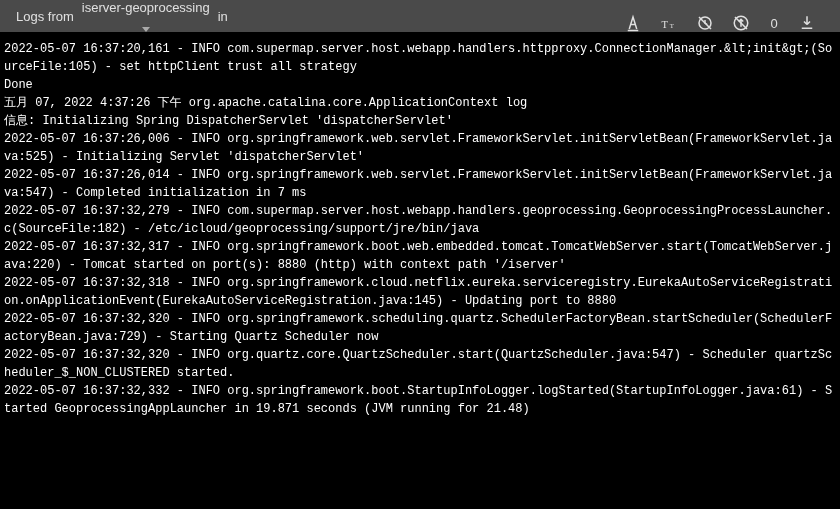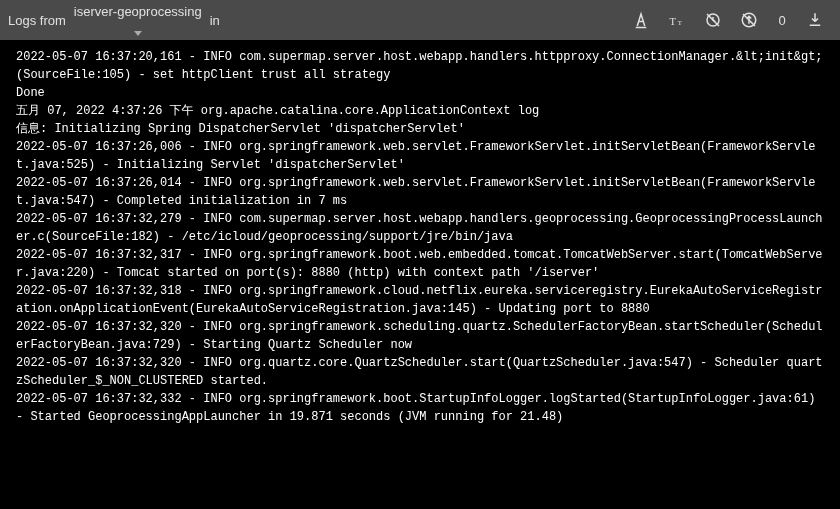--- a/index.html
+++ b/index.html
@@ -7,24 +7,24 @@
       background: #000;
       font-family: Consolas, Monaco, 'Courier New', monospace;
       font-size: 12px;
       color: #fff;
       width: 840px;
       height: 509px;
       overflow: hidden;
     }
     .toolbar {
       background: #4a4a4a;
-      height: 40px;
+      height: 32px;
       display: flex;
-      align-items: center;
-      padding: 0 8px;
+      align-items: flex-end;
+      padding: 0 16px;
       color: #e0e0e0;
       font-family: -apple-system, sans-serif;
       font-size: 13px;
     }
     .toolbar-left {
       display: flex;
       align-items: center;
       gap: 4px;
       flex: 1;
     }
@@ -54,21 +54,21 @@
       width: 18px; height: 18px;
       display: flex;
       align-items: center;
       justify-content: center;
       cursor: pointer;
       color: #e0e0e0;
     }
     .icon-btn svg { width: 18px; height: 18px; }
     .counter { font-size: 13px; min-width: 12px; text-align: center; }
     .log-area {
-      padding: 8px 16px;
+      padding: 8px 4px;
       line-height: 1.5;
       white-space: pre-wrap;
       word-break: break-all;
       height: calc(100% - 32px);
       overflow: hidden;
     }
     .log-line { display: block; }
   </style>
 </head>
 <body>

